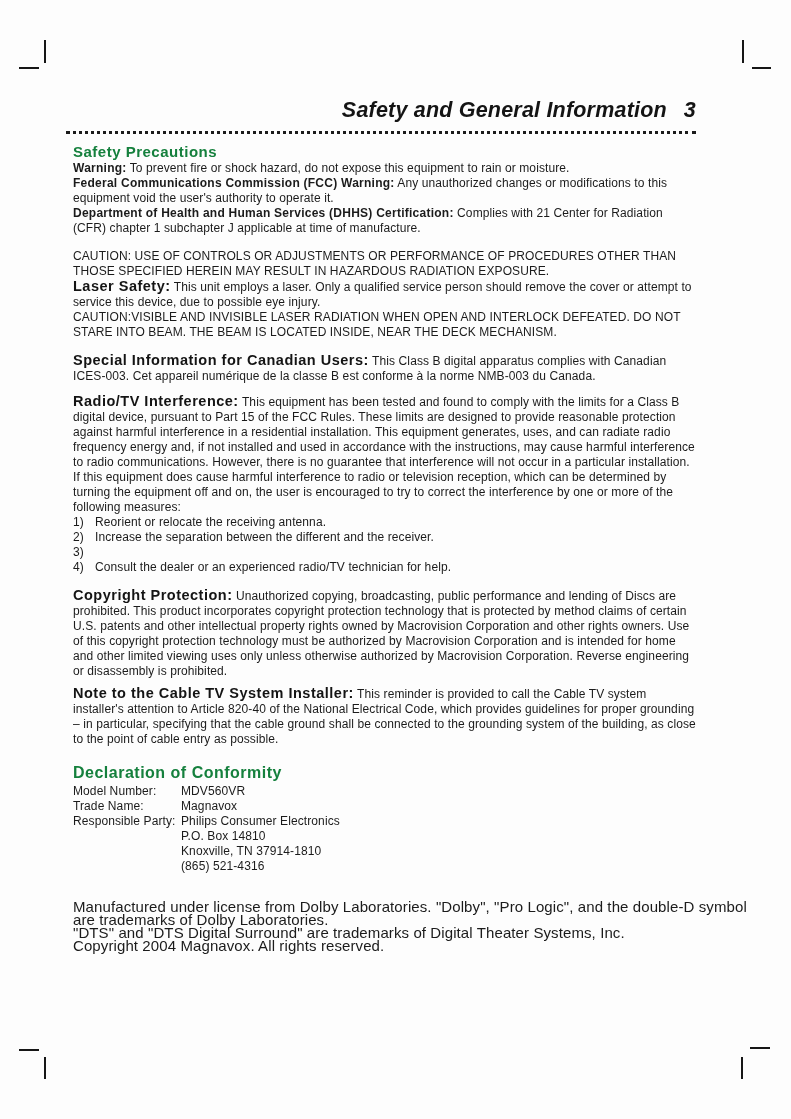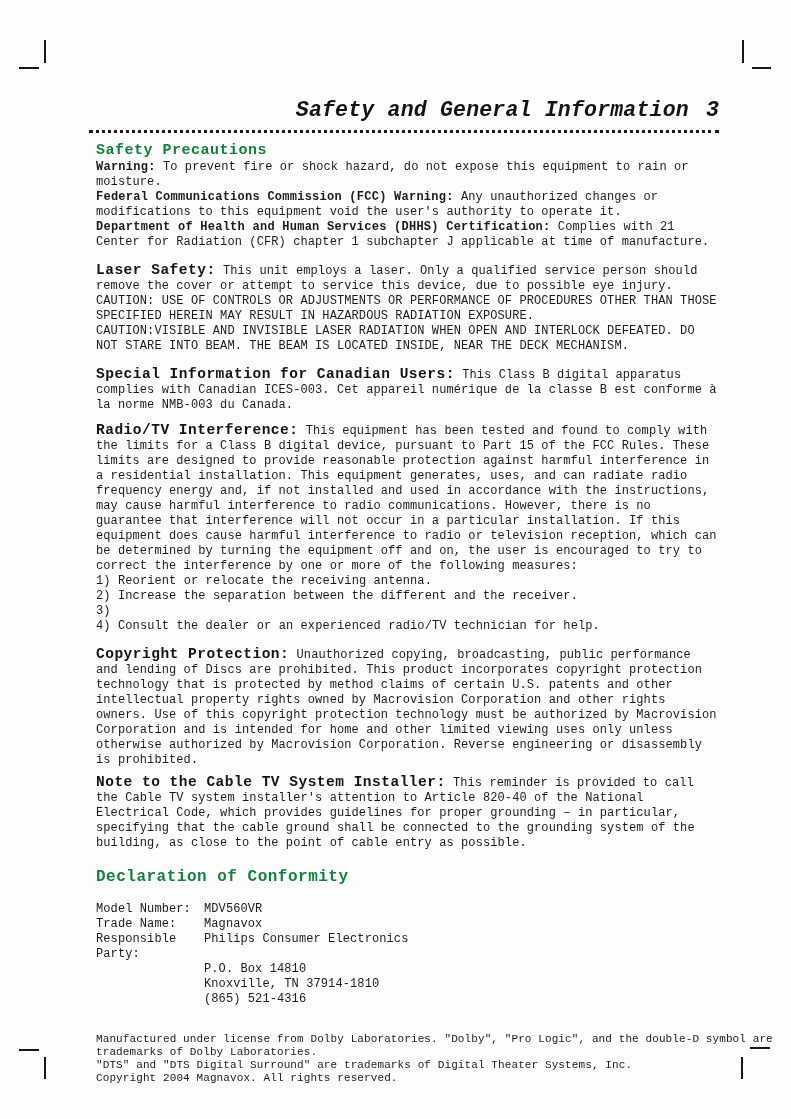--- a/index.html
+++ b/index.html
@@ -16,21 +16,21 @@
   .crop { position: absolute; background: #161616; }
   .crop.tl-v { left: 44px;  top: 40px;   width: 2px;  height: 23px; }
   .crop.tl-h { left: 19px;  top: 67px;   width: 20px; height: 2px;  }
   .crop.tr-v { left: 742px; top: 40px;   width: 2px;  height: 23px; }
   .crop.tr-h { left: 752px; top: 67px;   width: 19px; height: 2px;  }
   .crop.bl-h { left: 19px;  top: 1049px; width: 20px; height: 2px;  }
   .crop.bl-v { left: 44px;  top: 1057px; width: 2px;  height: 22px; }
   .crop.br-h { left: 750px; top: 1047px; width: 20px; height: 2px;  }
   .crop.br-v { left: 741px; top: 1057px; width: 2px;  height: 22px; }
 
-  .content { position: absolute; left: 96px; top: 98px; width: 623px; font-family: Liberation Mono, monospace; }
+  .content { position: absolute; left: 73px; top: 98px; width: 623px; }
 
   .header-row {
     display: flex; justify-content: flex-end; align-items: baseline;
     font-weight: bold; font-style: italic;
     font-size: 21.5px; letter-spacing: 0.2px; color: #141414;
   }
   .header-row .pgnum { margin-left: 17px; }
 
   .dotted-rule {
     border-top: 3px dotted #1b1b1b;
@@ -43,26 +43,26 @@
   strong.lbl { font-weight: bold; letter-spacing: 0.25px; }
   .block-heading {
     font-size: 15px; line-height: 18px; font-weight: bold;
     letter-spacing: 0.5px; color: #15803d;
   }
   strong.inline-heading { font-size: 14.5px; letter-spacing: 0.5px; color: #141414; }
 
   .measure { display: flex; font-size: 12px; line-height: 15px; letter-spacing: 0.1px; }
   .measure .num { width: 22px; flex: none; }
 
-  .decl-rows { margin-top: 16px; }
+  .decl-rows { margin-top: 2px; }
   .decl-row { display: flex; font-size: 12px; line-height: 15px; letter-spacing: 0.1px; }
   .decl-row .dlabel { width: 108px; flex: none; }
 
   .fine-print { margin-top: 26px; width: 690px; }
-  .fine-print p { font-size: 11px; line-height: 13px; letter-spacing: 0.1px; }
+  .fine-print p { font-size: 15px; line-height: 13px; letter-spacing: 0.1px; }
 </style>
 </head>
 <body>
 
 <div class="crop tl-v"></div>
 <div class="crop tl-h"></div>
 <div class="crop tr-v"></div>
 <div class="crop tr-h"></div>
 <div class="crop bl-h"></div>
 <div class="crop bl-v"></div>
@@ -78,22 +78,22 @@
   <div class="dotted-rule"></div>
 
   <section style="margin-bottom:13px;">
     <h2 class="block-heading">Safety Precautions</h2>
     <p class="run"><strong class="lbl">Warning:</strong> <span>To prevent fire or shock hazard, do not expose this equipment to rain or moisture.</span></p>
     <p class="run"><strong class="lbl">Federal Communications Commission (FCC) Warning:</strong> <span>Any unauthorized changes or modifications to this equipment void the user's authority to operate it.</span></p>
     <p class="run"><strong class="lbl">Department of Health and Human Services (DHHS) Certification:</strong> <span>Complies with 21 Center for Radiation (CFR) chapter 1 subchapter J applicable at time of manufacture.</span></p>
   </section>
 
   <section style="margin-bottom:13px;">
+    <p class="run">CAUTION: USE OF CONTROLS OR ADJUSTMENTS OR PERFORMANCE OF PROCEDURES OTHER THAN THOSE SPECIFIED HEREIN MAY RESULT IN HAZARDOUS RADIATION EXPOSURE.</p>
     <p class="run"><strong class="inline-heading">Laser Safety:</strong> <span>This unit employs a laser. Only a qualified service person should remove the cover or attempt to service this device, due to possible eye injury.</span></p>
-    <p class="run">CAUTION: USE OF CONTROLS OR ADJUSTMENTS OR PERFORMANCE OF PROCEDURES OTHER THAN THOSE SPECIFIED HEREIN MAY RESULT IN HAZARDOUS RADIATION EXPOSURE.</p>
     <p class="run">CAUTION:VISIBLE AND INVISIBLE LASER RADIATION WHEN OPEN AND INTERLOCK DEFEATED. DO NOT STARE INTO BEAM. THE BEAM IS LOCATED INSIDE, NEAR THE DECK MECHANISM.</p>
   </section>
 
   <section style="margin-bottom:10px;">
     <p class="run"><strong class="inline-heading">Special Information for Canadian Users:</strong> <span>This Class B digital apparatus complies with Canadian ICES-003. Cet appareil numérique de la classe B est conforme à la norme NMB-003 du Canada.</span></p>
   </section>
 
   <section style="margin-bottom:13px;">
     <p class="run"><strong class="inline-heading">Radio/TV Interference:</strong> <span>This equipment has been tested and found to comply with the limits for a Class B digital device, pursuant to Part 15 of the FCC Rules. These limits are designed to provide reasonable protection against harmful interference in a residential installation. This equipment generates, uses, and can radiate radio frequency energy and, if not installed and used in accordance with the instructions, may cause harmful interference to radio communications. However, there is no guarantee that interference will not occur in a particular installation. If this equipment does cause harmful interference to radio or television reception, which can be determined by turning the equipment off and on, the user is encouraged to try to correct the interference by one or more of the following measures:</span></p>
     <div class="measure">

